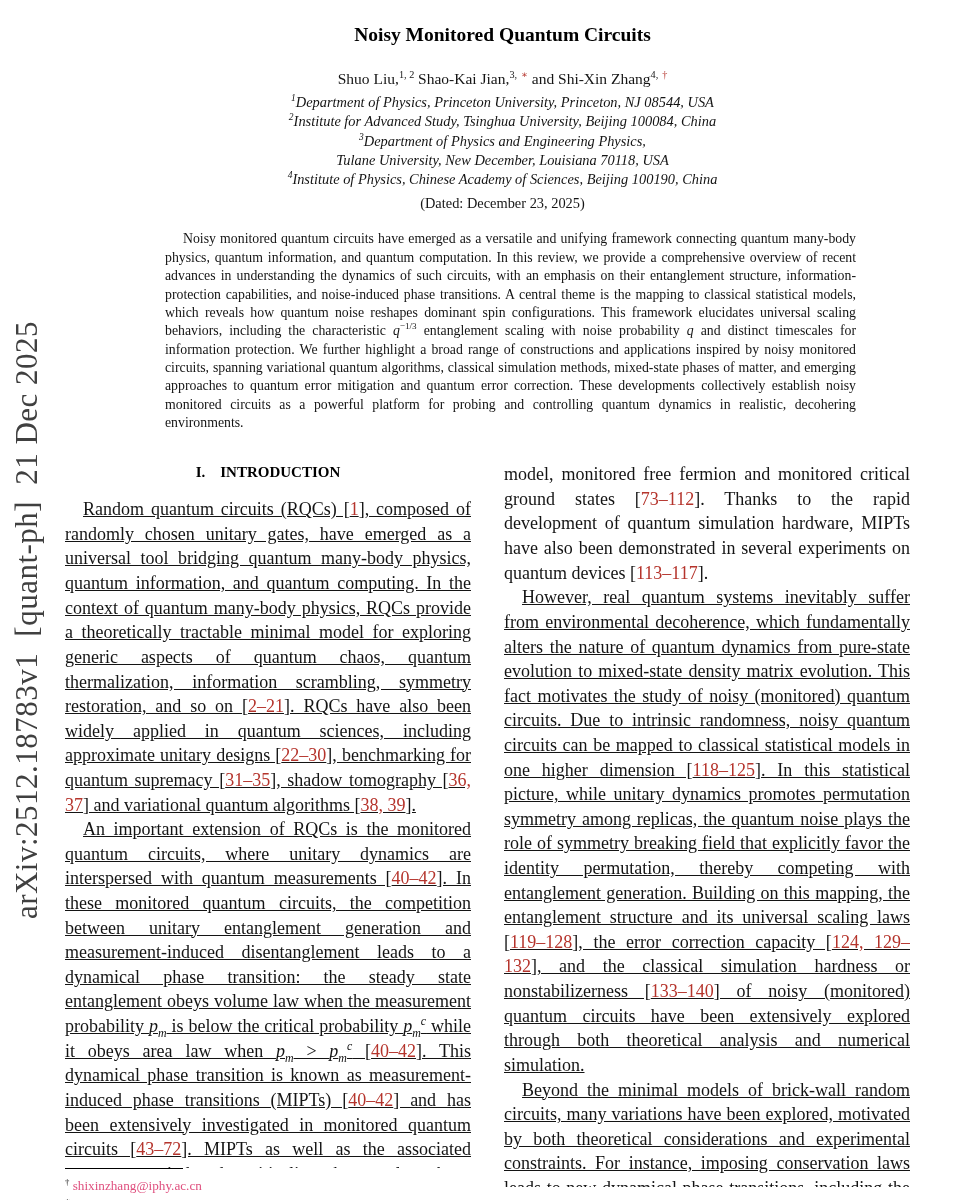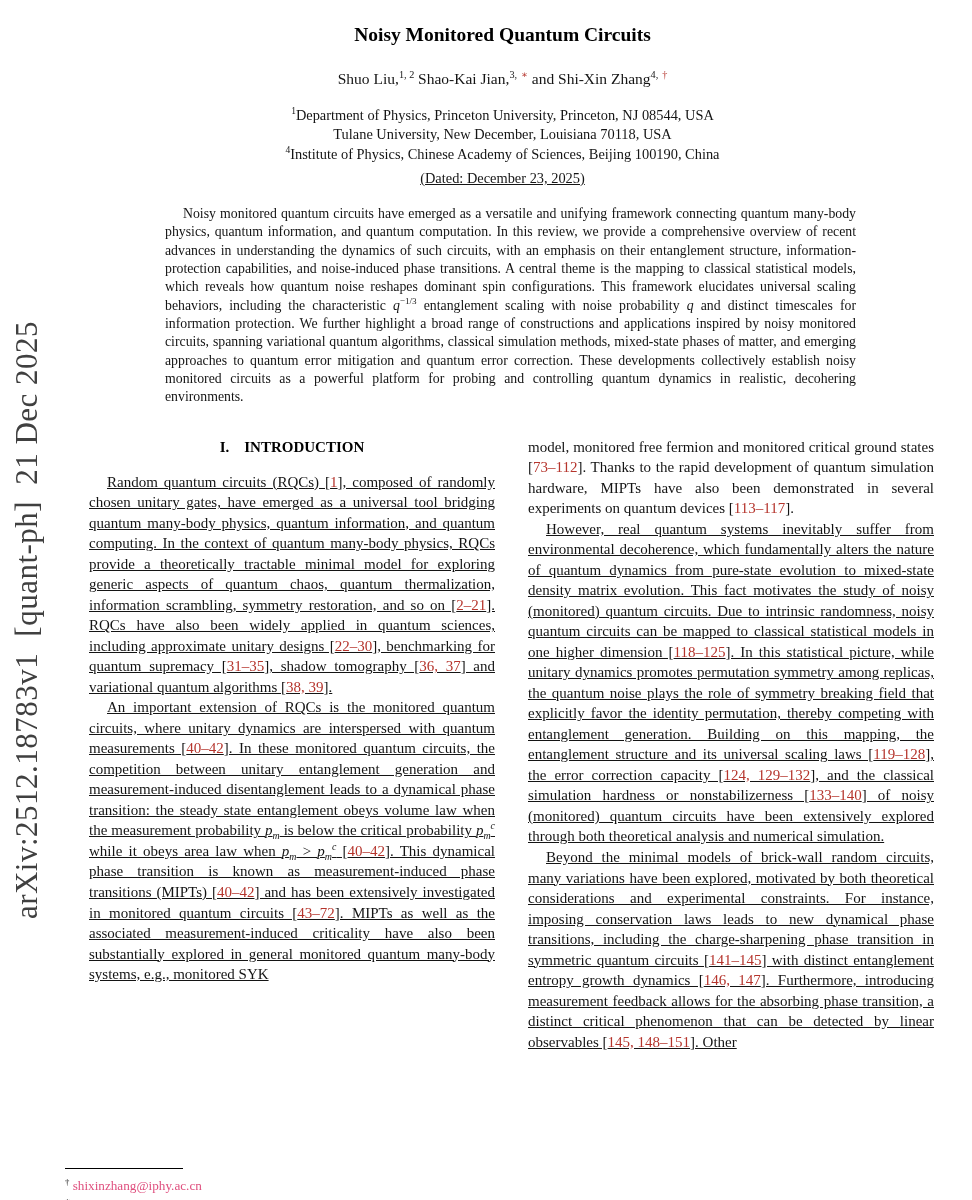--- a/index.html
+++ b/index.html
@@ -11,33 +11,33 @@
     position:absolute; top:620px; left:27px;
     transform:translate(-50%,-50%) rotate(-90deg);
     white-space:nowrap; font-size:31px; letter-spacing:0.5px;
     color:var(--watermark,#404040);
   }
 
   .content { position:absolute; left:65px; top:24px; width:875px; height:1192px; }
 
   .title   { text-align:center; font-size:19.5px; font-weight:bold; color:#000; }
   .authors { text-align:center; font-size:15.5px; margin-top:24px; }
-  .affils  { text-align:center; font-size:14.4px; margin-top:18px; line-height:1.34; }
-  .dateline{ text-align:center; font-size:14.4px; margin-top:6px;text-decoration:underline; }
+  .affils  { text-align:center; font-style:italic; font-size:14.4px; margin-top:5px; line-height:1.34; }
+  .dateline{ text-align:center; font-size:14.4px; margin-top:6px; }
 
   .abstract {
     margin:18px 84px 0 100px; font-size:13.8px; line-height:1.33;
     text-align:justify; text-indent:18px; hyphens:auto;
   }
 
-  .columns { display:flex; gap:33px; margin-top:30px; height:725px;margin-left:24px; }
+  .columns { display:flex; gap:33px; margin-top:30px; height:725px; }
   .col { width:406px; overflow:hidden; }
 
   .section { text-align:center; font-size:15px; font-weight:bold; margin:2px 0 16px; color:#000; }
-  .para { font-size:15px; line-height:1.368; text-align:justify; hyphens:auto; }
+  .para { font-size:18px; line-height:1.368; text-align:justify; hyphens:auto; }
   .para.indent { text-indent:18px;text-decoration:underline; }
 
   .footnotes { position:absolute; left:0; bottom:2px; width:406px; background:#fff; }
   .fnrule { width:118px; border-top:1px solid #000; margin-bottom:7px; }
   .fn { font-size:13.2px; line-height:1.45; padding-left:12px; text-indent:-12px; }
 
   sup { font-size:0.66em; vertical-align:super; line-height:0; }
   sub { font-size:0.66em; vertical-align:sub;   line-height:0; }
 
   .cite { color:var(--cite,#b5342c); }
@@ -52,20 +52,22 @@
   <div class="watermark">arXiv:2512.18783v1 [quant-ph] 21 Dec 2025</div>
 
   <div class="content">
 
     <h1 class="title">Noisy Monitored Quantum Circuits</h1>
 
     <div class="authors">Shuo Liu,<sup>1, 2</sup> Shao-Kai Jian,<sup>3,</sup> <sup class="mark">∗</sup> and Shi-Xin Zhang<sup>4,</sup> <sup class="mark">†</sup></div>
 
     <div class="affils">
       <div class="affil"><sup>1</sup>Department of Physics, Princeton University, Princeton, NJ 08544, USA</div>
+      <div class="affil"><sup>2</sup>Institute for Advanced Study, Tsinghua University, Beijing 100084, China</div>
+      <div class="affil"><sup>3</sup>Department of Physics and Engineering Physics,</div>
       <div class="affil">Tulane University, New December, Louisiana 70118, USA</div>
       <div class="affil"><sup>4</sup>Institute of Physics, Chinese Academy of Sciences, Beijing 100190, China</div>
     </div>
 
     <div class="dateline">(Dated: December 23, 2025)</div>
 
     <div class="abstract">Noisy monitored quantum circuits have emerged as a versatile and unifying framework connecting quantum many-body physics, quantum information, and quantum computation. In this review, we provide a comprehensive overview of recent advances in understanding the dynamics of such circuits, with an emphasis on their entanglement structure, information-protection capabilities, and noise-induced phase transitions. A central theme is the mapping to classical statistical models, which reveals how quantum noise reshapes dominant spin configurations. This framework elucidates universal scaling behaviors, including the characteristic <i>q</i><sup>−1/3</sup> entanglement scaling with noise probability <i>q</i> and distinct timescales for information protection. We further highlight a broad range of constructions and applications inspired by noisy monitored circuits, spanning variational quantum algorithms, classical simulation methods, mixed-state phases of matter, and emerging approaches to quantum error mitigation and quantum error correction. These developments collectively establish noisy monitored circuits as a powerful platform for probing and controlling quantum dynamics in realistic, decohering environments.</div>
 
     <div class="columns">
 

